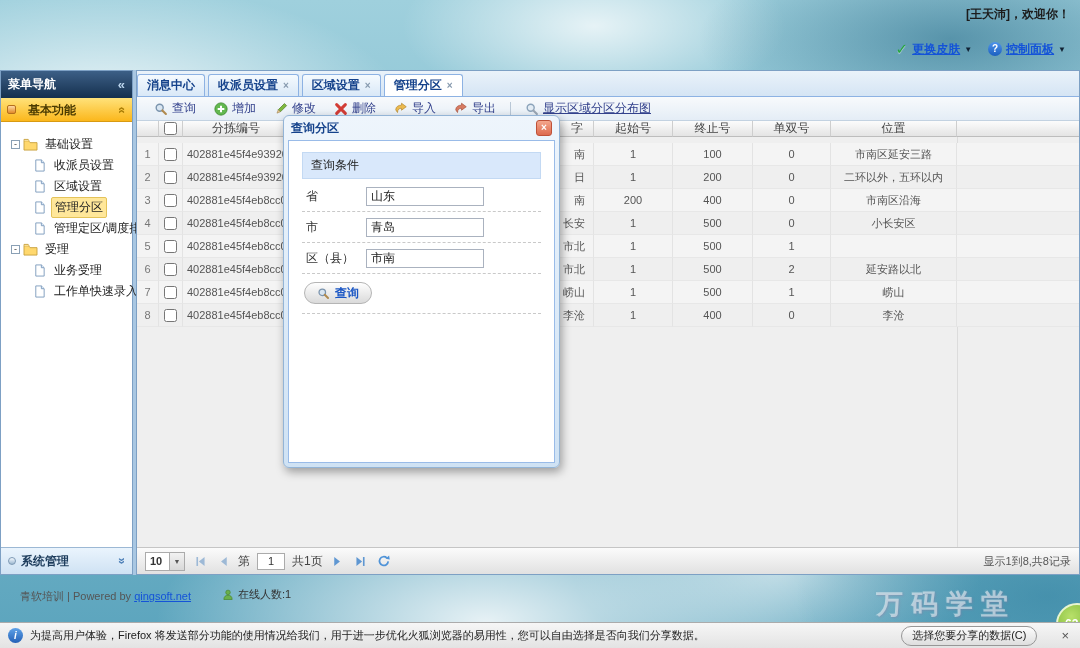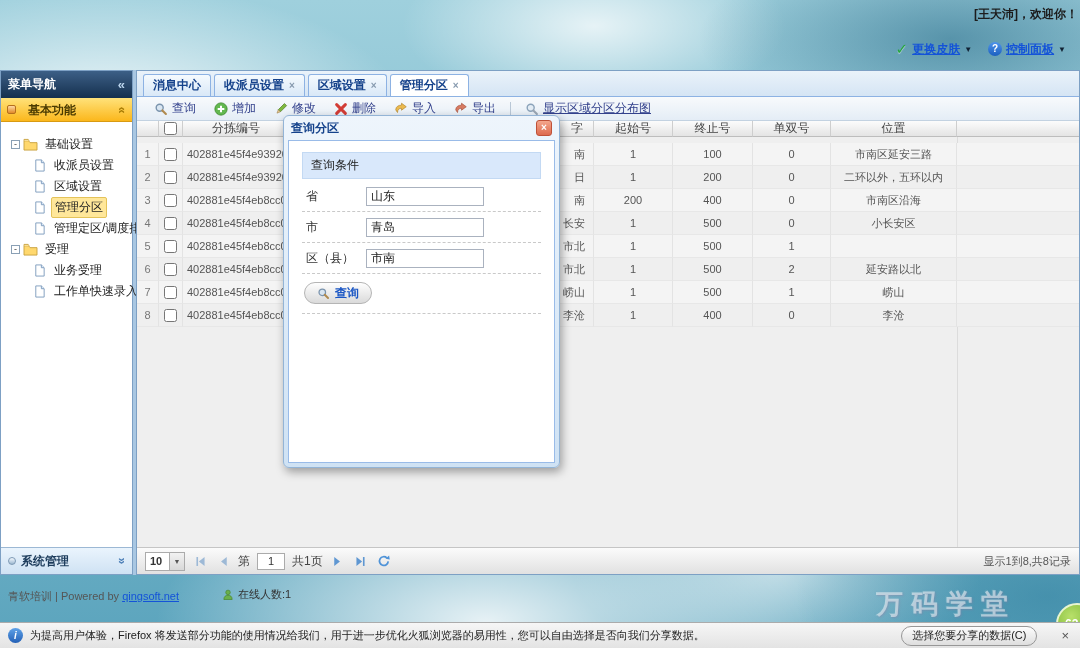--- a/index.html
+++ b/index.html
@@ -15,21 +15,21 @@
       radial-gradient(ellipse 420px 160px at 88% 6%, rgba(32,100,130,.55), transparent 60%),
       radial-gradient(ellipse 500px 220px at 10% 18%, rgba(255,255,255,.9), transparent 60%),
       radial-gradient(ellipse 320px 140px at 55% 4%, rgba(255,255,255,.75), transparent 60%),
       radial-gradient(ellipse 600px 260px at 45% 96%, rgba(255,255,255,.85), transparent 55%),
       radial-gradient(ellipse 420px 200px at 97% 92%, rgba(52,130,160,.6), transparent 60%),
       radial-gradient(ellipse 340px 160px at 72% 88%, rgba(255,255,255,.6), transparent 60%),
       linear-gradient(180deg,#9fd0dd,#5ba4bd);
   }
 
   
-  .welcome { position:absolute; top:6px; right:2px; font-size:12px; font-weight:bold; color:#1c1c1c; }
+  .welcome { position:absolute; top:6px; right:10px; font-size:12px; font-weight:bold; color:#1c1c1c; }
   .toplinks { position:absolute; top:40px; right:14px; display:flex; align-items:center; gap:16px; }
   .toplink { display:flex; align-items:center; gap:4px; cursor:pointer; }
   .toplink a { font-size:12px; font-weight:bold; color:#1453d8; text-decoration:underline; }
   .caret { font-size:8px; color:#123; }
   .check-glyph { color:#23a53c; font-size:15px; font-weight:bold; text-shadow:0 1px 1px rgba(255,255,255,.6); }
   .q-circle { width:14px; height:14px; border-radius:50%; background:linear-gradient(#4f94ea,#1b5fc0); color:#fff;
               font-size:10px; font-weight:bold; text-align:center; line-height:14px; }
 
   
   .app { position:absolute; top:70px; left:0; width:1080px; height:505px; display:flex; background:#a9c7e2; }
@@ -56,21 +56,21 @@
   .side-spacer { flex:1; background:#fff; }
   .bar-sys { height:27px; padding:0 7px; font-size:12px; font-weight:bold; color:#1d3c5c;
              background:linear-gradient(#eaf4fd,#cfe2f3); border-top:1px solid #9cb8d4;
              display:flex; align-items:center; gap:5px; cursor:pointer; }
   .bar-sys .dot { width:8px; height:8px; background:linear-gradient(#f4f9ff,#9db8d0); border:1px solid #7e9ab5; border-radius:50%; }
   .bar-sys .chev { margin-left:auto; color:#4f81b8; font-size:12px; transform:rotate(-90deg); }
 
   
   .panel { flex:1; height:100%; display:flex; flex-direction:column; background:#efefef; border:1px solid #7da0c4; }
   .tabs { height:26px; background:linear-gradient(#eaf2fa,#d5e5f4); border-bottom:1px solid #8db2e3;
-          display:flex; align-items:flex-end; padding-left:6px; }
+          display:flex; align-items:flex-end; }
   .tab { height:22px; display:flex; align-items:center; gap:5px; padding:0 9px; margin-right:3px;
          border:1px solid #8db2e3; border-bottom:none; border-radius:3px 3px 0 0;
          background:linear-gradient(#f5fafe,#d9e8f7); color:#15428b; font-size:12px; font-weight:bold; cursor:pointer; }
   .tab.active { background:#fff; }
   .tab .x { color:#8699ae; font-size:10px; font-weight:bold; cursor:pointer; }
 
   .toolbar { height:24px; background:linear-gradient(#f8fafc,#e4edf6); border-bottom:1px solid #c3d2e1;
              display:flex; align-items:center; padding-left:10px; gap:4px; }
   .tbtn { display:flex; align-items:center; gap:4px; padding:0 7px; height:20px; cursor:pointer;
           font-size:12px; color:#33418c; }
@@ -106,21 +106,21 @@
            display:flex; align-items:center; padding:0 8px; gap:7px; font-size:12px; color:#444; position:relative; }
   .psel { width:40px; height:19px; border:1px solid #ababab; background:#fff; display:flex; align-items:center; cursor:pointer; }
   .psel .v { flex:1; padding-left:4px; font-size:11px; color:#333;font-weight:bold; }
   .psel .arr { width:15px; height:100%; background:linear-gradient(#f2f2f2,#d8d8d8); border-left:1px solid #ababab;
                font-size:7px; color:#555; display:flex; align-items:center; justify-content:center; }
   .picon { width:16px; height:16px; display:flex; align-items:center; justify-content:center; cursor:pointer; }
   .pinput { width:28px; height:17px; border:1px solid #ababab; font-size:11px; text-align:center; color:#333; }
   .psummary { position:absolute; right:8px; font-size:11px; color:#555; }
 
   
-  .footer-brand { position:absolute; top:589px; left:8px; font-size:11px; color:#555; }
+  .footer-brand { position:absolute; top:589px; left:20px; font-size:11px; color:#555; }
   .footer-brand a { color:#1453d8; text-decoration:underline; cursor:pointer; }
   .online { position:absolute; top:587px; left:222px; font-size:11px; color:#333; display:flex; align-items:center; gap:4px; }
   .watermark { position:absolute; top:586px; left:876px; font-size:27px; font-weight:bold; letter-spacing:8px;
                color:rgba(255,255,255,.5); text-shadow:1px 1px 2px rgba(150,120,160,.35), -1px -1px 1px rgba(120,180,200,.3); }
   .badge { position:absolute; top:603px; left:1056px; width:42px; height:42px; border-radius:50%;
            background:radial-gradient(circle at 35% 30%, #b8e06a, #61a31f); border:2px solid #e8f5d0;
            color:#fff; font-size:12px; font-weight:bold; display:flex; align-items:center; padding-left:7px; z-index:15; }
 
   
   .dialog { position:absolute; left:283px; top:115px; width:277px; height:353px; z-index:30;

